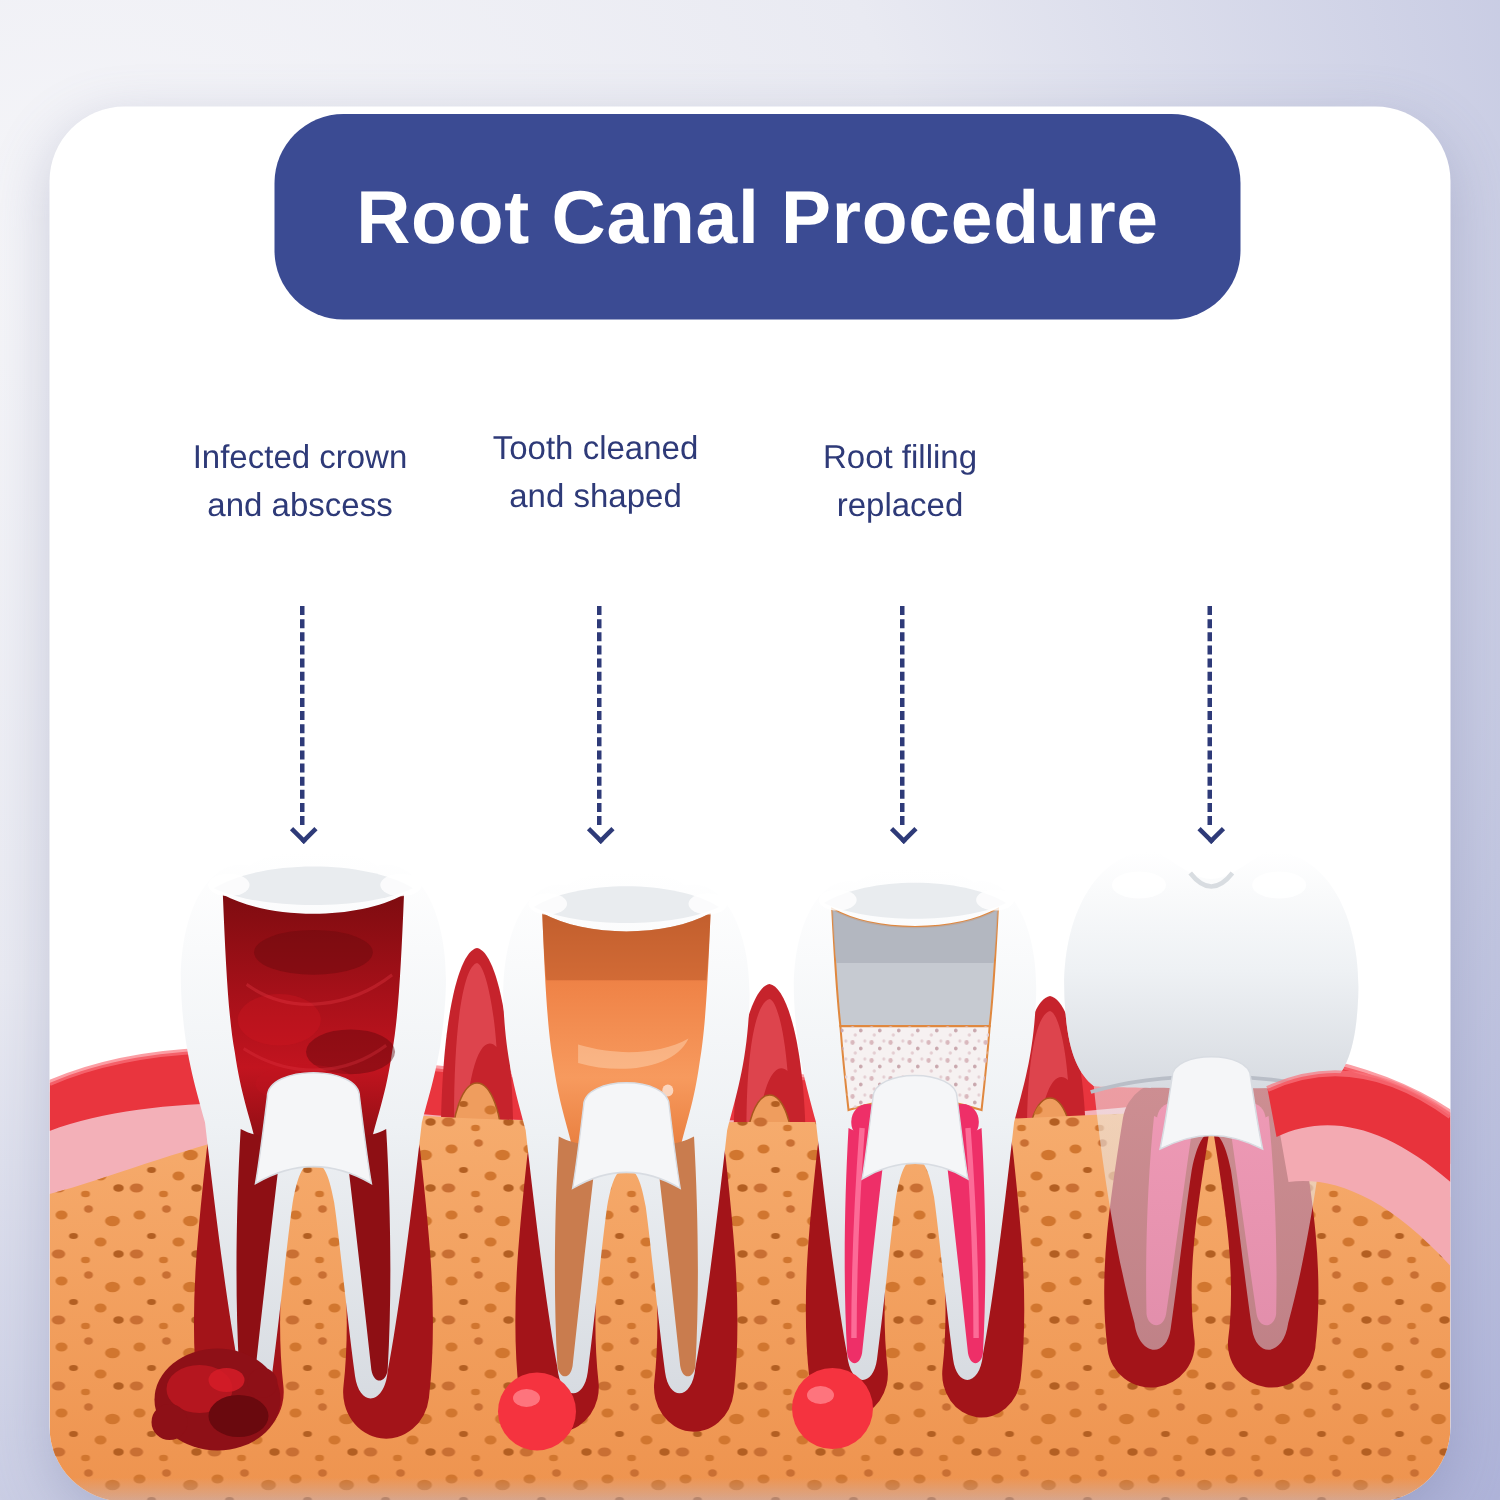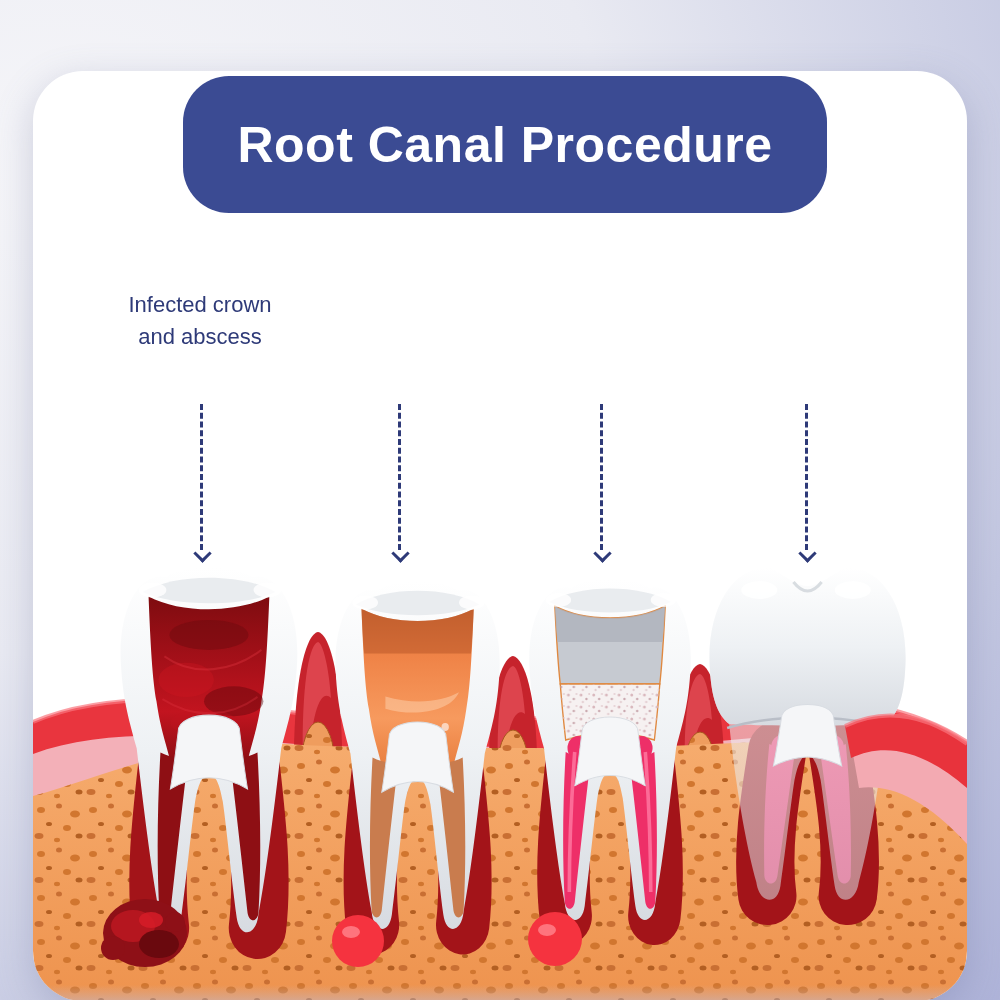--- a/index.html
+++ b/index.html
@@ -46,20 +46,22 @@
 </head>
 <body>
 
 <div class="card">
 
   <div class="banner">
     <h1>Root Canal Procedure</h1>
   </div>
 
   <div class="stage-label" style="left:167px;top:218px;width:180px">Infected crown and abscess</div>
+  <div class="stage-label" style="left:364px;top:212px;width:176px">Tooth cleaned and shaped</div>
+  <div class="stage-label" style="left:567px;top:218px;width:150px">Root filling replaced</div>
 
   <div class="arrow" style="left:167px">
       <span class="head"></span>
     </div>
   <div class="arrow" style="left:365px">
       <span class="head"></span>
     </div>
   <div class="arrow" style="left:567px">
       <span class="head"></span>
     </div>

